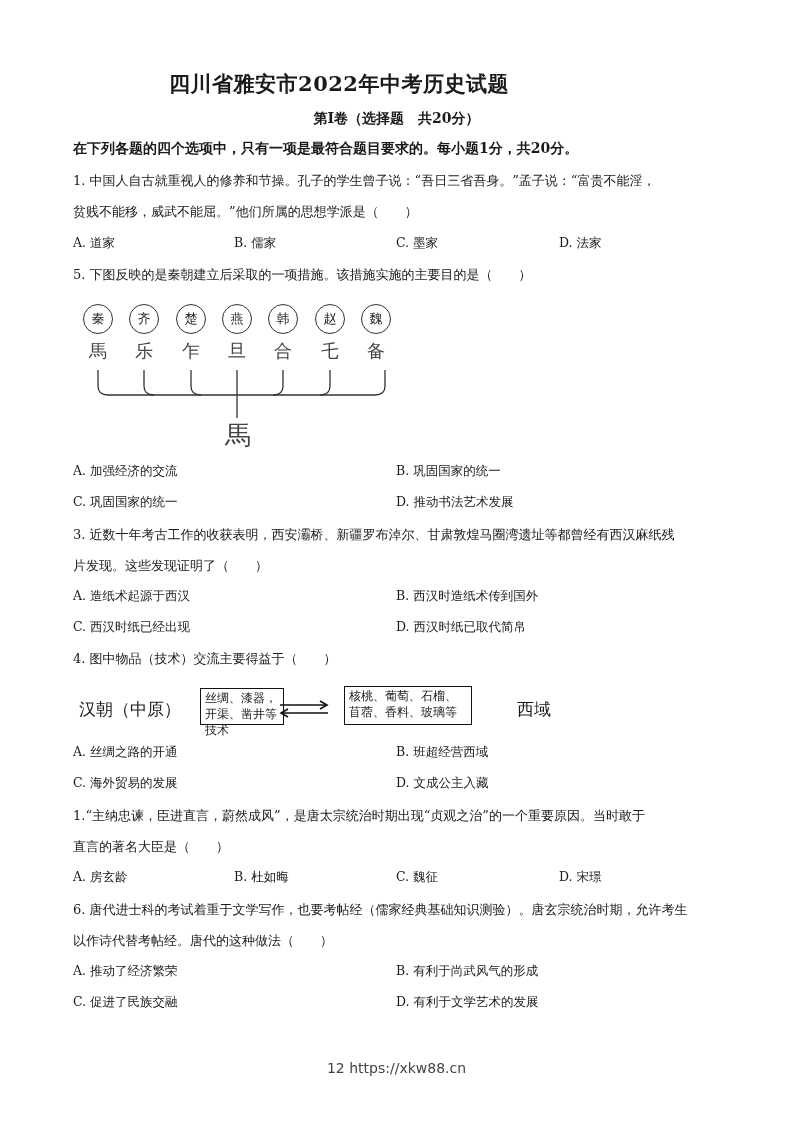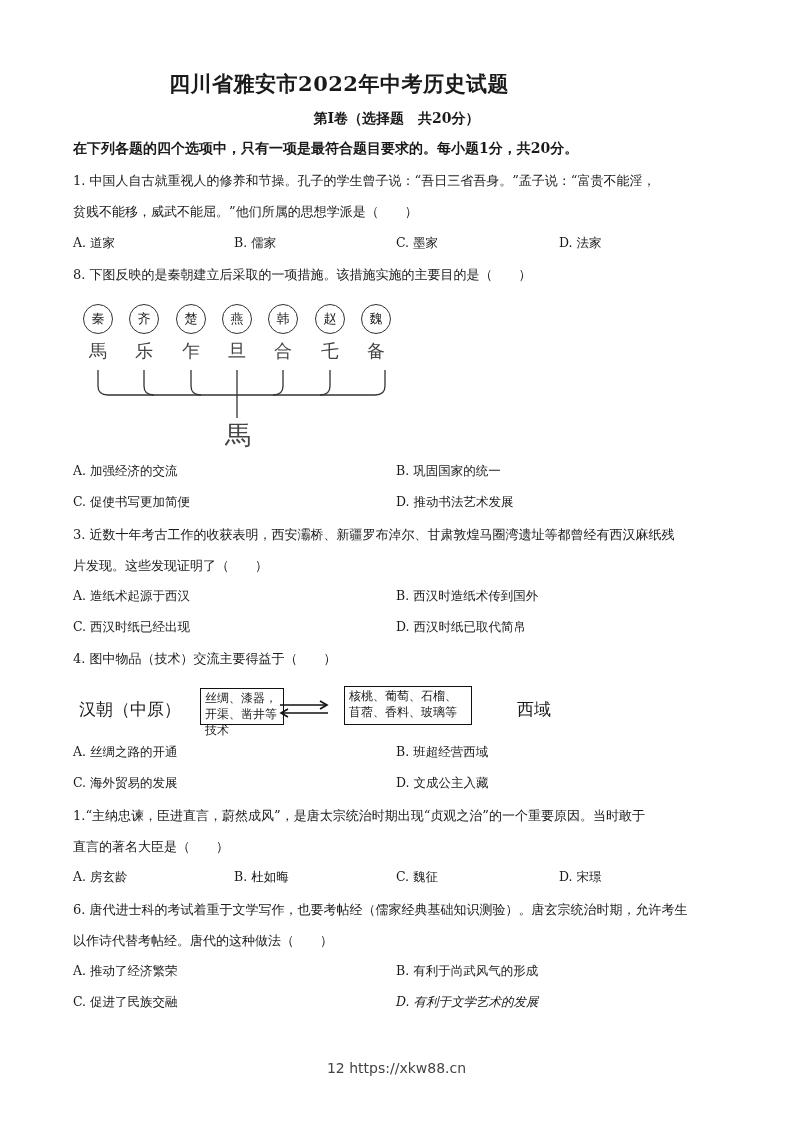--- a/index.html
+++ b/index.html
@@ -51,21 +51,21 @@
 <div>
   <div class="abs q" style="top:172px;">1. 中国人自古就重视人的修养和节操。孔子的学生曾子说：“吾日三省吾身。”孟子说：“富贵不能淫，</div>
   <div class="abs q" style="top:203px;">贫贱不能移，威武不能屈。”他们所属的思想学派是（　　）</div>
   <div class="abs opt" style="left:73px; top:235px;">A. 道家</div>
   <div class="abs opt" style="left:234px; top:235px;">B. 儒家</div>
   <div class="abs opt" style="left:396px; top:235px;">C. 墨家</div>
   <div class="abs opt" style="left:559px; top:235px;">D. 法家</div>
 </div>
 
 <div>
-  <div class="abs q" style="top:266px;">8. 下图反映的是秦朝建立后采取的一项措施。该措施实施的主要目的是（　　）</div>
+  <div class="abs q" style="top:266px;">5. 下图反映的是秦朝建立后采取的一项措施。该措施实施的主要目的是（　　）</div>
 
   <div>
     <div class="circle" style="left:83px; top:304px;">秦</div>
     <div class="circle" style="left:129px; top:304px;">齐</div>
     <div class="circle" style="left:176px; top:304px;">楚</div>
     <div class="circle" style="left:222px; top:304px;">燕</div>
     <div class="circle" style="left:268px; top:304px;">韩</div>
     <div class="circle" style="left:315px; top:304px;">赵</div>
     <div class="circle" style="left:361px; top:304px;">魏</div>
 
@@ -85,21 +85,21 @@
         <path d="M203 2 V18 Q203 27 193 27"></path>
         <path d="M250 2 V18 Q250 27 240 27"></path>
         <path d="M157 2 V50"></path>
       </g>
     </svg>
     <div class="glyph" style="left:222px; top:418px; font-size:26px; width:32px;">馬</div>
   </div>
 
   <div class="abs opt" style="left:73px; top:463px;">A. 加强经济的交流</div>
   <div class="abs opt" style="left:396px; top:463px;">B. 巩固国家的统一</div>
-  <div class="abs opt" style="left:73px; top:494px;">C. 促使书写更加简便</div>
+  <div class="abs opt" style="left:73px; top:494px;">C. 巩固国家的统一</div>
   <div class="abs opt" style="left:396px; top:494px;">D. 推动书法艺术发展</div>
 </div>
 
 <div>
   <div class="abs q" style="top:526px;">3. 近数十年考古工作的收获表明，西安灞桥、新疆罗布淖尔、甘肃敦煌马圈湾遗址等都曾经有西汉麻纸残</div>
   <div class="abs q" style="top:557px;">片发现。这些发现证明了（　　）</div>
   <div class="abs opt" style="left:73px; top:588px;">A. 造纸术起源于西汉</div>
   <div class="abs opt" style="left:396px; top:588px;">B. 西汉时造纸术传到国外</div>
   <div class="abs opt" style="left:73px; top:619px;">C. 西汉时纸已经出现</div>
   <div class="abs opt" style="left:396px; top:619px;">D. 西汉时纸已取代简帛</div>
@@ -137,16 +137,16 @@
   <div class="abs opt" style="left:396px; top:869px;">C. 魏征</div>
   <div class="abs opt" style="left:559px; top:869px;">D. 宋璟</div>
 </div>
 
 <div>
   <div class="abs q" style="top:901px;">6. 唐代进士科的考试着重于文学写作，也要考帖经（儒家经典基础知识测验）。唐玄宗统治时期，允许考生</div>
   <div class="abs q" style="top:932px;">以作诗代替考帖经。唐代的这种做法（　　）</div>
   <div class="abs opt" style="left:73px; top:963px;">A. 推动了经济繁荣</div>
   <div class="abs opt" style="left:396px; top:963px;">B. 有利于尚武风气的形成</div>
   <div class="abs opt" style="left:73px; top:994px;">C. 促进了民族交融</div>
-  <div class="abs opt" style="left:396px; top:994px;font-style:italic;">D. 有利于文学艺术的发展</div>
+  <div class="abs opt" style="left:396px; top:994px;">D. 有利于文学艺术的发展</div>
 </div>
 
 <div class="abs footer">12 https://xkw88.cn</div>
 
 </body></html>

